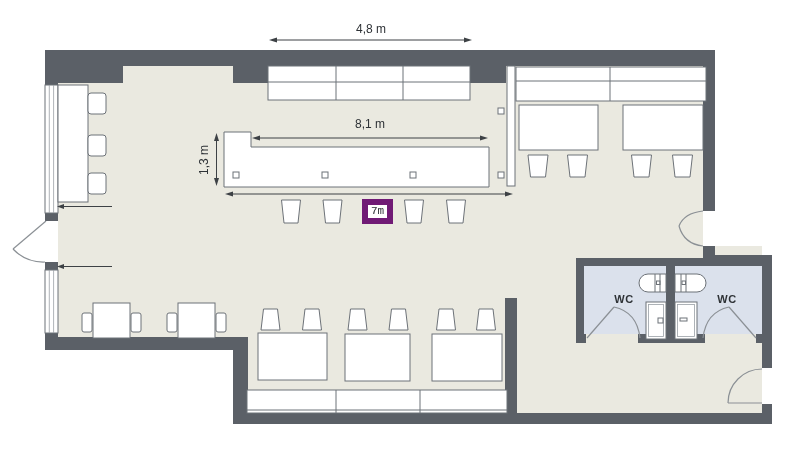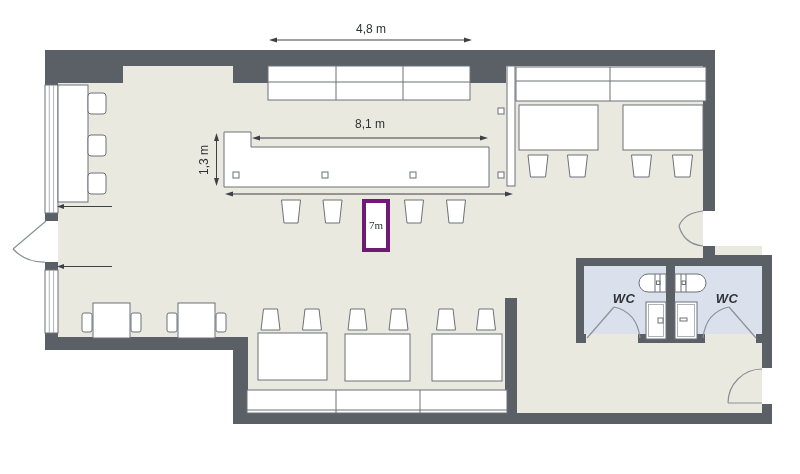--- a/index.html
+++ b/index.html
@@ -22,25 +22,25 @@
   svg.layer{position:absolute;left:0;top:0;width:800px;height:474px;}
   .furn{fill:var(--c-furniture);stroke:var(--c-outline);stroke-width:1;}
   .furnline{stroke:var(--c-outline);stroke-width:1;fill:none;}
   .innerline{stroke:#9aa0a6;stroke-width:0.8;fill:none;}
   .doorline{stroke:var(--c-door);stroke-width:1.2;fill:none;}
   .dimline{stroke:var(--c-dimension);stroke-width:1;fill:none;}
   .dimarrow{fill:var(--c-dimension);stroke:none;}
   .label{position:absolute;color:var(--c-text);font-size:12px;line-height:14px;
          white-space:nowrap;}
   .dimlabel{font-weight:400;}
-  .wclabel{font-weight:700;font-size:13px;letter-spacing:0.5px;font-style:italic;}
+  .wclabel{font-weight:700;font-size:11px;letter-spacing:0.5px;}
   .rotlabel{transform:rotate(-90deg);transform-origin:center center;}
-  .boxlabel{position:absolute;background:#ffffff;border:4px solid #701a75;
-            color:var(--c-text);font-size:11px;line-height:13px;padding:16px 3px;
-            font-family:Liberation Serif, serif;}
+  .boxlabel{position:absolute;background:#ffffff;border:6px solid #701a75;
+            color:var(--c-text);font-size:11px;line-height:13px;padding:0 3px;
+            font-family:Liberation Mono, monospace;}
 </style>
 </head>
 <body>
 
 <div id="plan">
 
   <div class="floor" style="left:58px;top:66px;width:645px;height:271px;"></div>
   <div class="floor" style="left:248px;top:337px;width:257px;height:77px;"></div>
   <div class="floor" style="left:517px;top:337px;width:245px;height:77px;"></div>
   <div class="floor" style="left:700px;top:246px;width:62px;height:95px;"></div>

